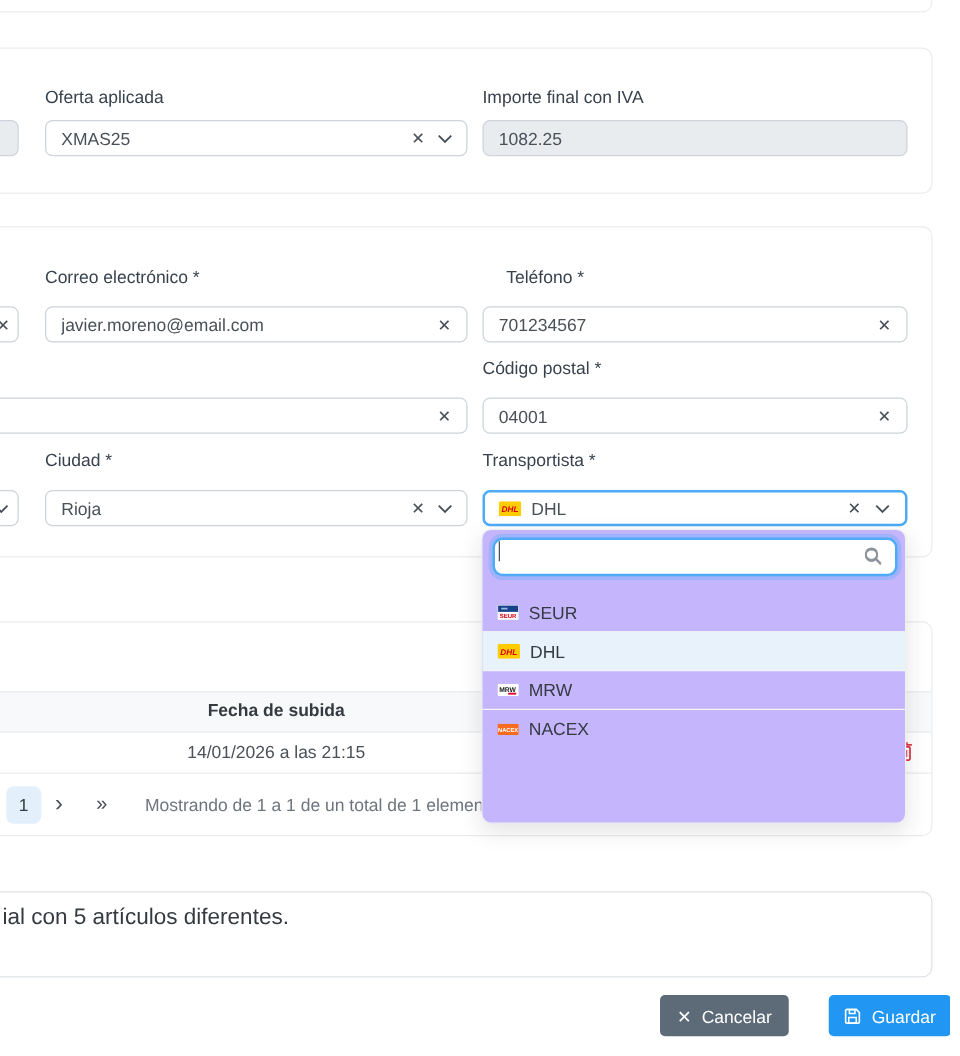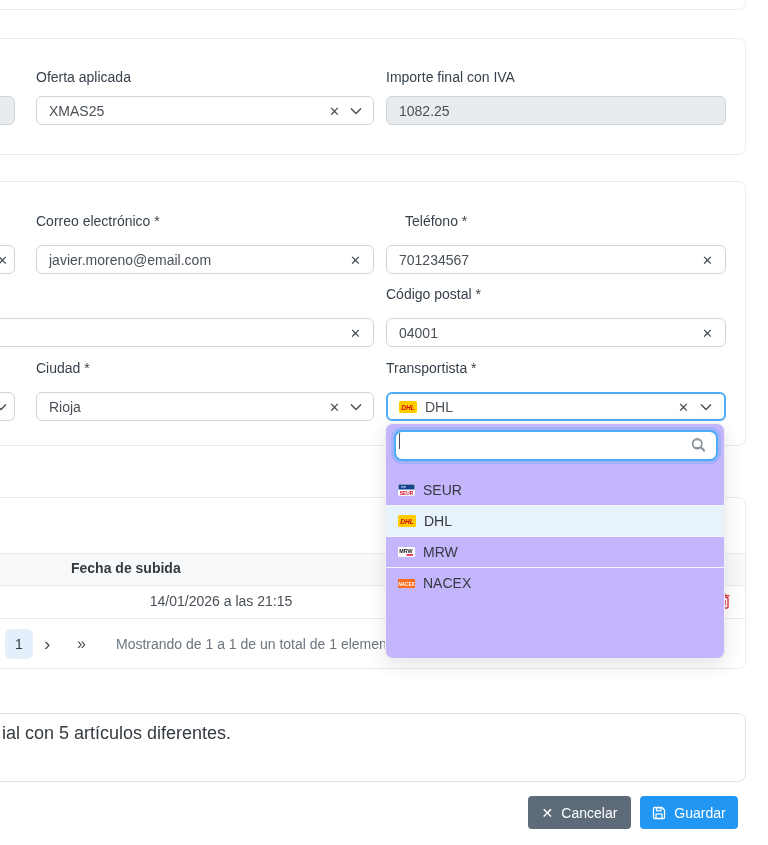--- a/index.html
+++ b/index.html
@@ -59,21 +59,21 @@
     font-size:14px; color:#343a40; cursor:pointer; border-top:1px solid #f2f4f6;
   }
   .dd-option:first-child { border-top:none; }
   .dd-option.selected { background:#e7f2fb; }
   
   .thead-band {
     position:absolute; left:0; right:0; top:55px; height:33px;
     background:#f8f9fa; border-top:1px solid #e9ecef; border-bottom:1px solid #e9ecef;
   }
   .th-cell {
-    position:absolute; left:94px; top:62px; width:300px; 
+    position:absolute; left:94px; top:62px; width:300px; text-align:center;
     font-weight:bold; font-size:14px; color:#343a40;
   }
   .td-cell {
     position:absolute; left:94px; top:95px; width:300px; text-align:center;
     font-size:14px; color:#495057;
   }
   .row-divider { position:absolute; left:0; right:0; top:120px; height:1px; background:#e9ecef; }
   .trash-btn { position:absolute; left:740px; top:95px; cursor:pointer; }
   .page-active {
     position:absolute; left:28px; top:131px; width:28px; height:30px;
@@ -88,21 +88,21 @@
     position:absolute; left:139px; top:131px; height:30px; display:flex;
     align-items:center; color:#6c757d; font-size:14px; white-space:nowrap;
   }
   
   .btn {
     position:absolute; top:796px; height:33px; border:none; border-radius:4px;
     color:#fff; font-family:"Liberation Sans", sans-serif; font-size:14px;
     display:flex; align-items:center; justify-content:center; gap:8px; cursor:pointer;
   }
   .btn-cancel { left:528px; width:103px; background:#5d6b78; }
-  .btn-save  { left:640px; width:98px;  background:#2196f3; }
+  .btn-save  { left:663px; width:98px;  background:#2196f3; }
   .note-text { position:absolute; left:25px; top:9px; font-size:18px; color:#343a40; white-space:nowrap; }
 </style>
 </head>
 <body>
 
 <div class="page">
 
   <div class="card" style="left:-24px; top:-30px; width:770px; height:40px;"></div>
 
   <section class="card" style="left:-24px; top:38px; width:770px; height:117px;">

